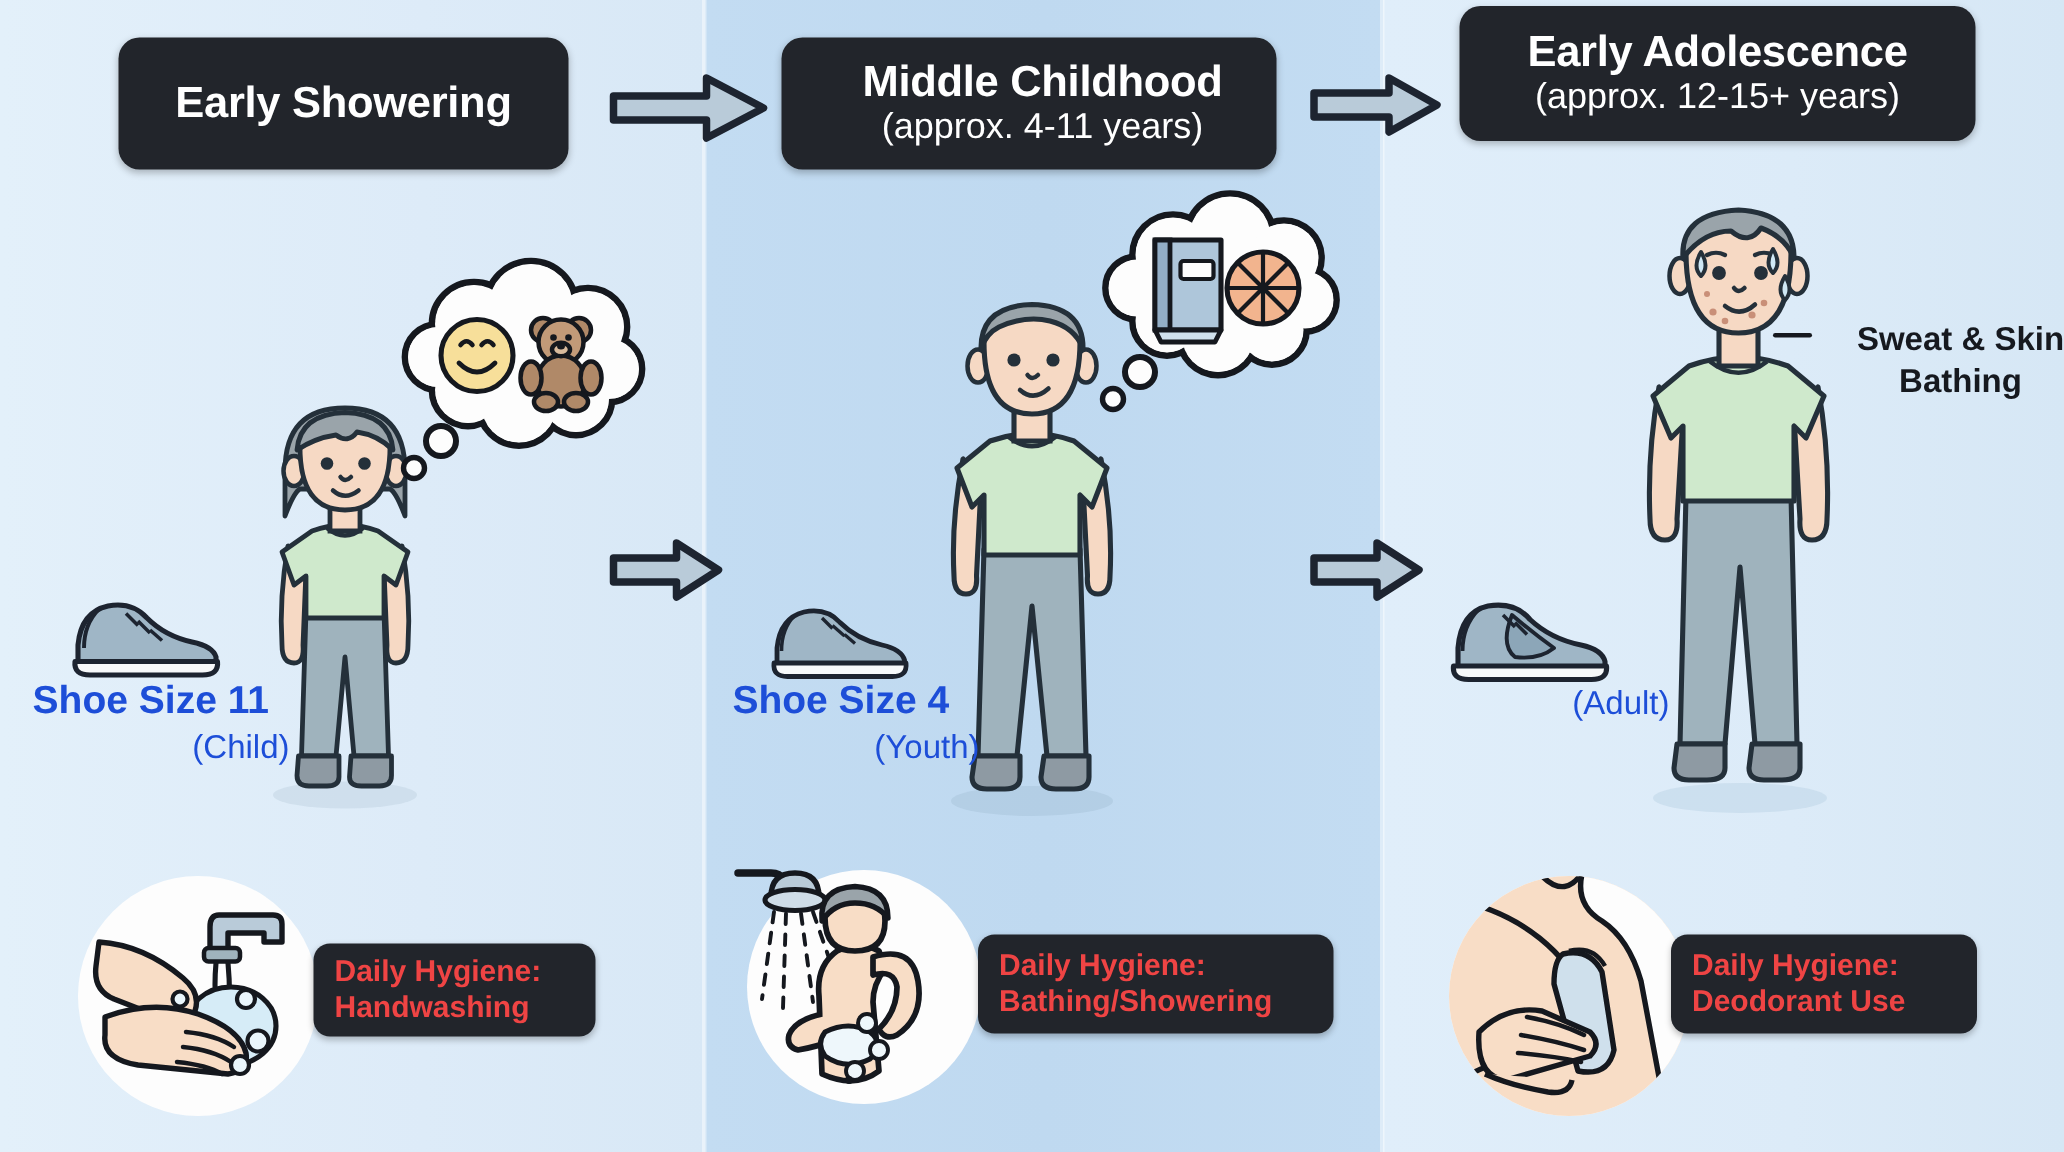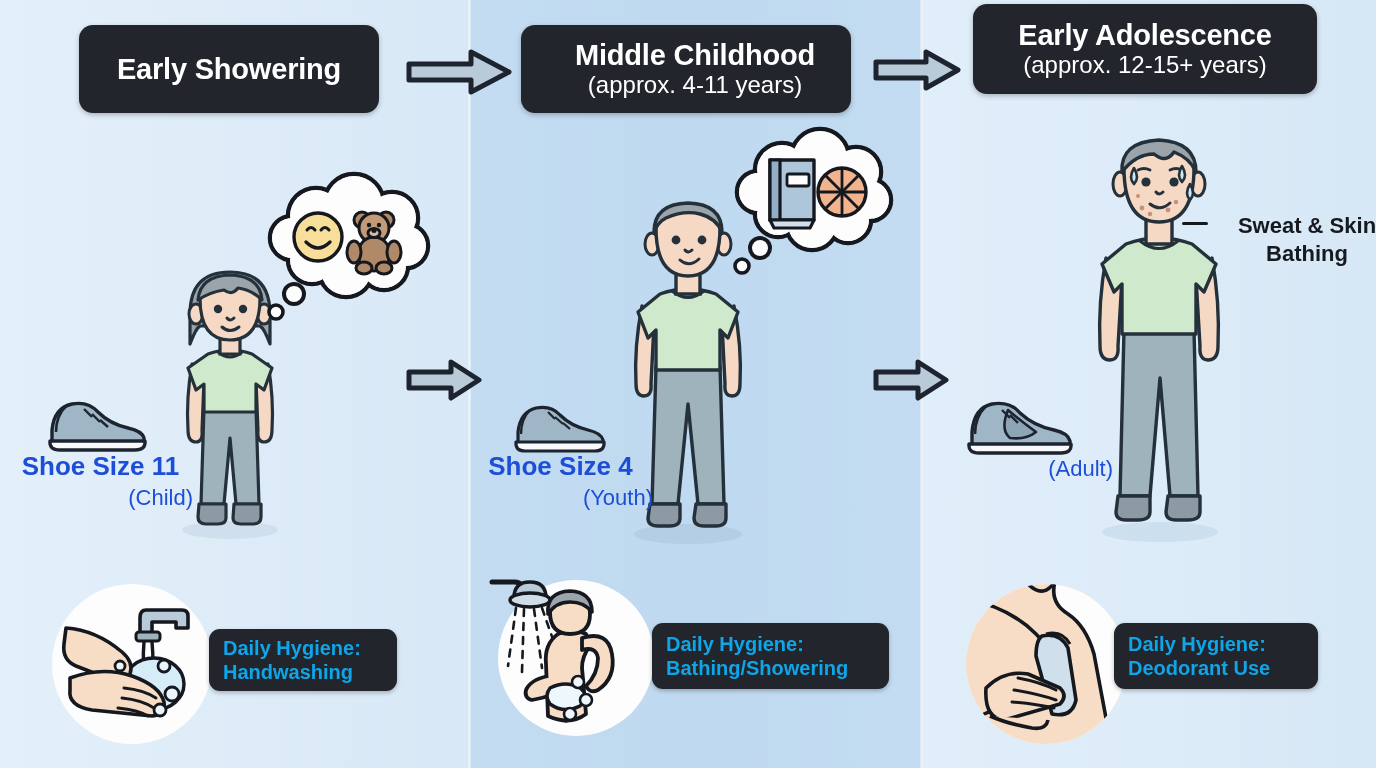--- a/index.html
+++ b/index.html
@@ -28,21 +28,21 @@
     padding:6px 16px;box-sizing:border-box;
   }
   .chip .l1{font-size:29px;font-weight:bold;line-height:1.12;letter-spacing:-.2px;white-space:nowrap;}
   .chip .l2{font-size:24px;font-weight:normal;line-height:1.15;white-space:nowrap;}
   #chip1{left:79px;top:25px;width:300px;height:88px;}
   #chip2{left:521px;top:25px;width:330px;height:88px;padding-left:34px;}
   #chip3{left:973px;top:4px;width:344px;height:90px;}
 
   
   .hchip{
-    position:absolute;background:#22252b;border-radius:11px;color:#0ea5e9;
+    position:absolute;background:#22252b;border-radius:11px;color:#ef4444;
     display:flex;flex-direction:column;justify-content:center;
     padding:7px 14px;box-sizing:border-box;text-align:left;
     box-shadow:0 2px 4px rgba(0,0,0,.25);
   }
   .hchip .hl{font-size:20px;font-weight:bold;line-height:1.22;white-space:nowrap;}
   #h1{left:209px;top:629px;width:188px;height:62px;}
   #h2{left:652px;top:623px;width:237px;height:66px;}
   #h3{left:1114px;top:623px;width:204px;height:66px;}
 
   

